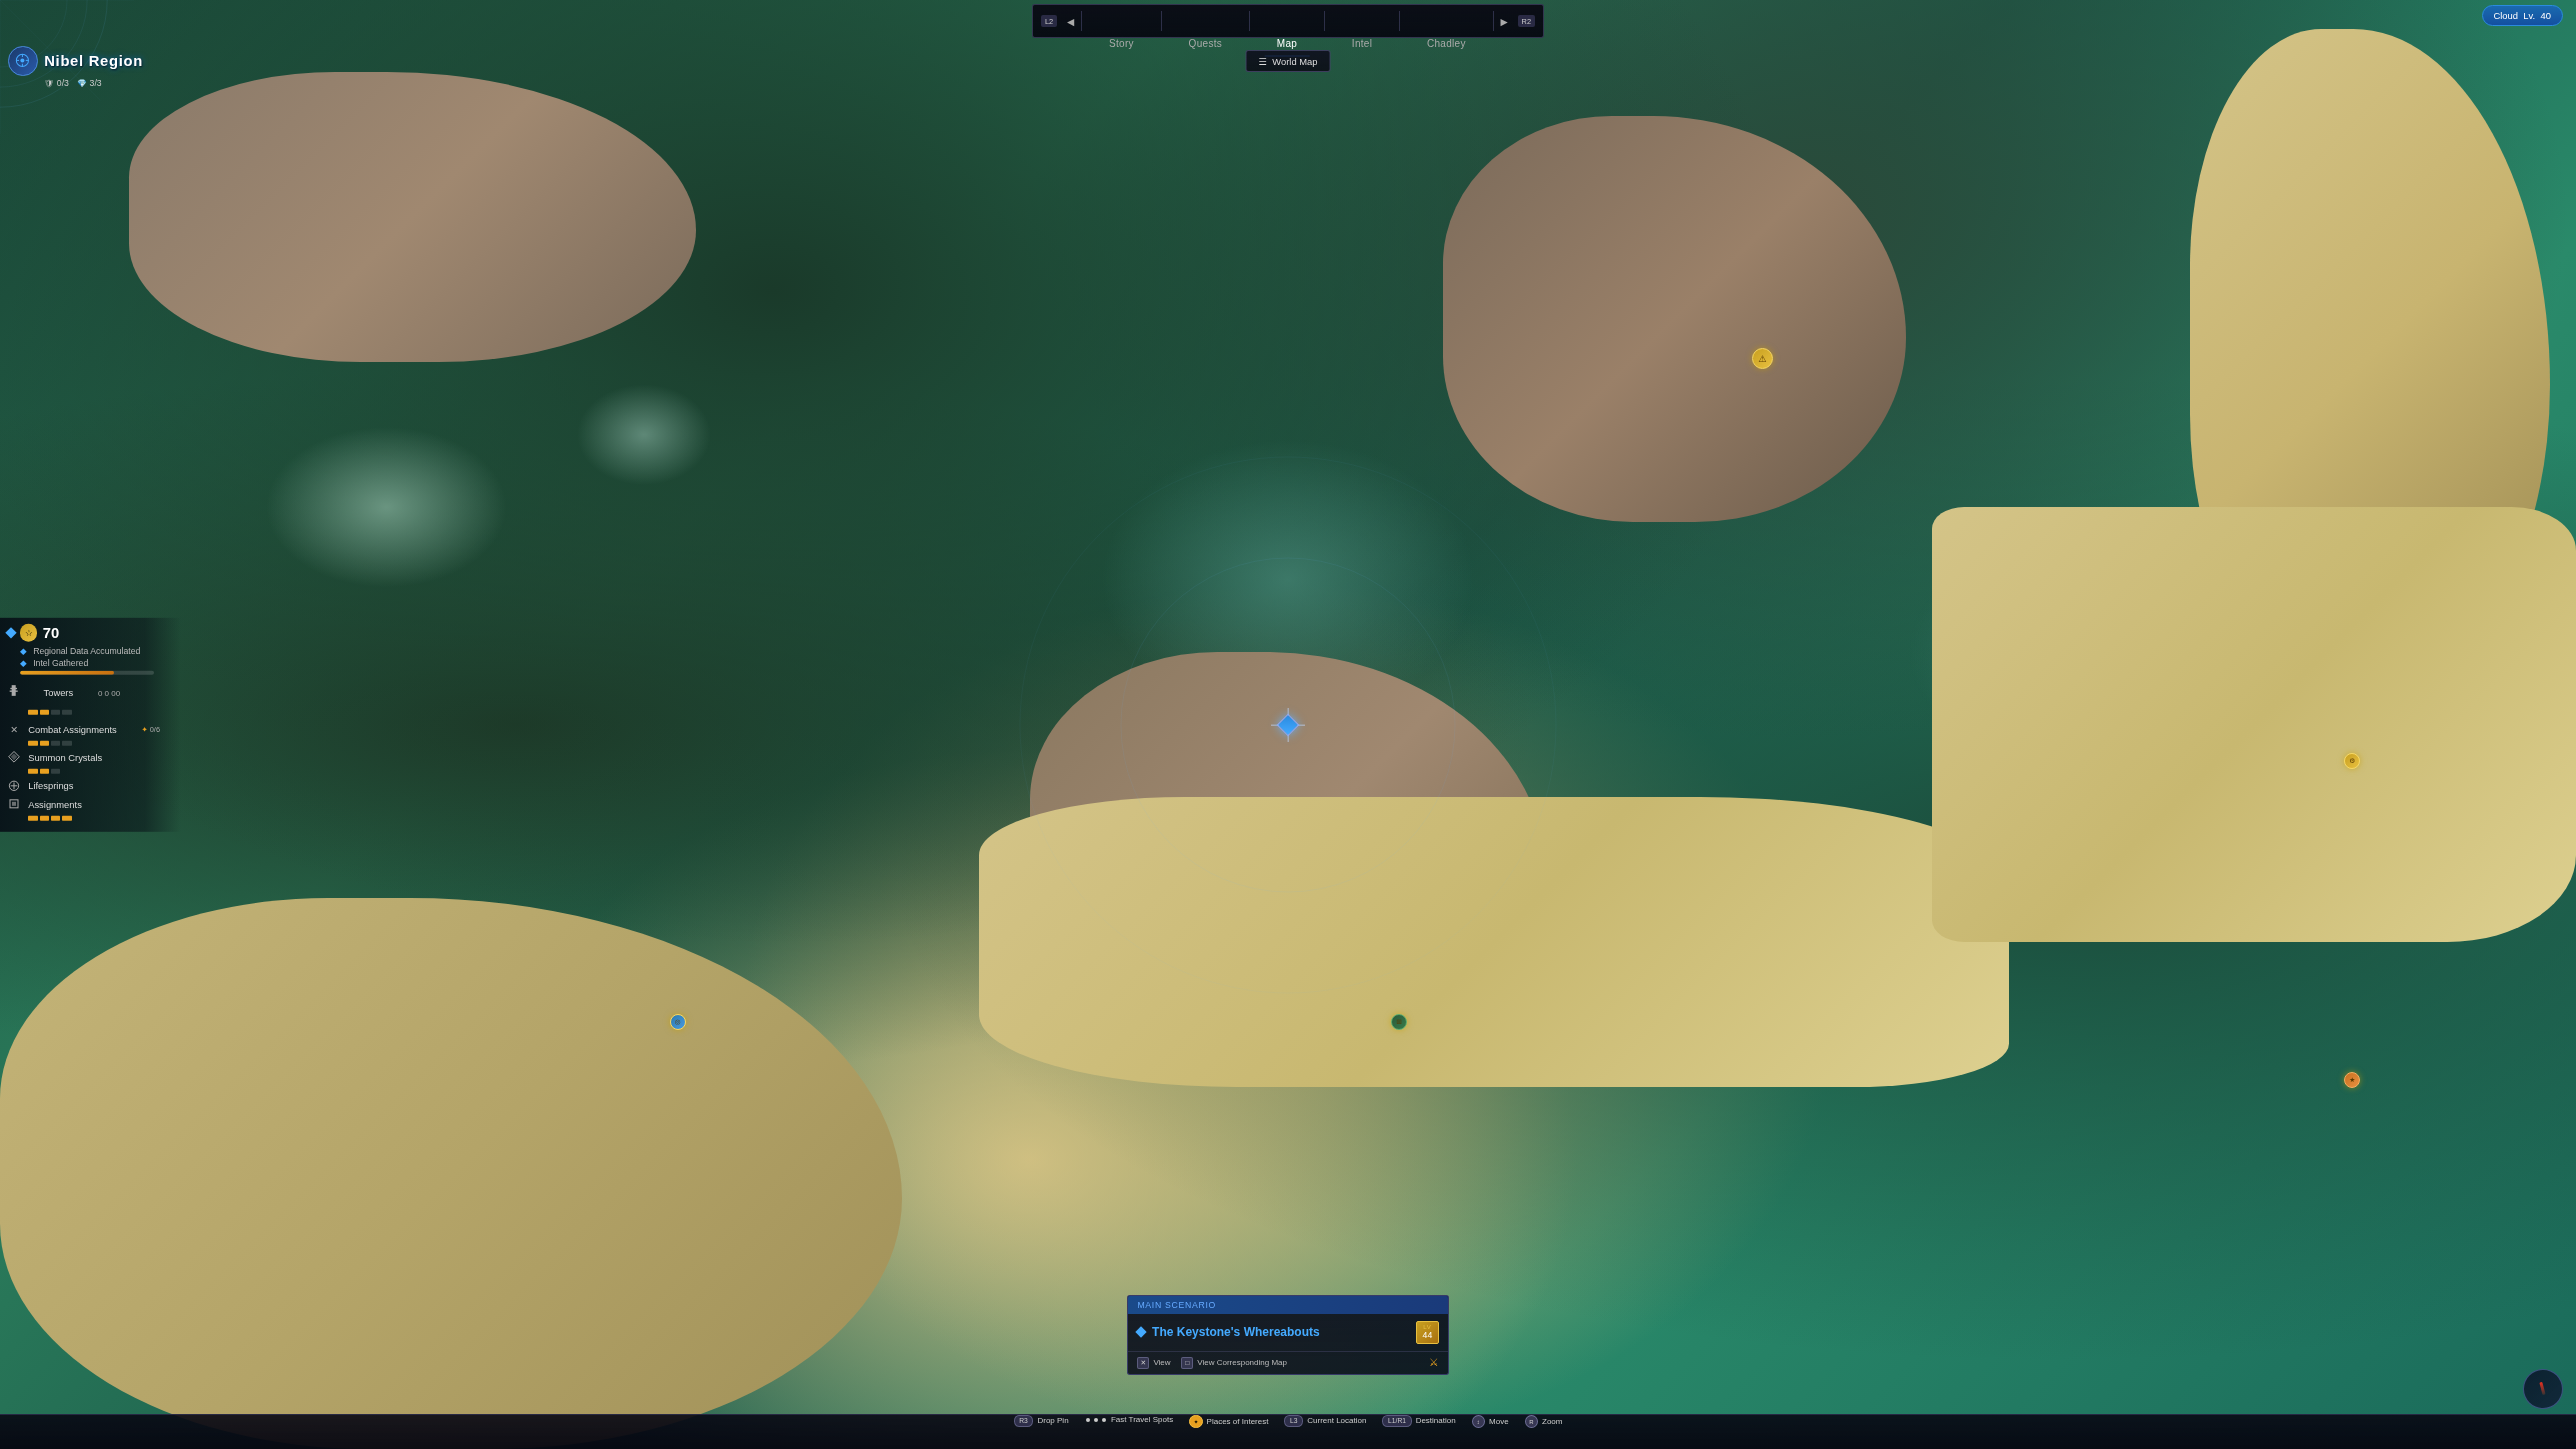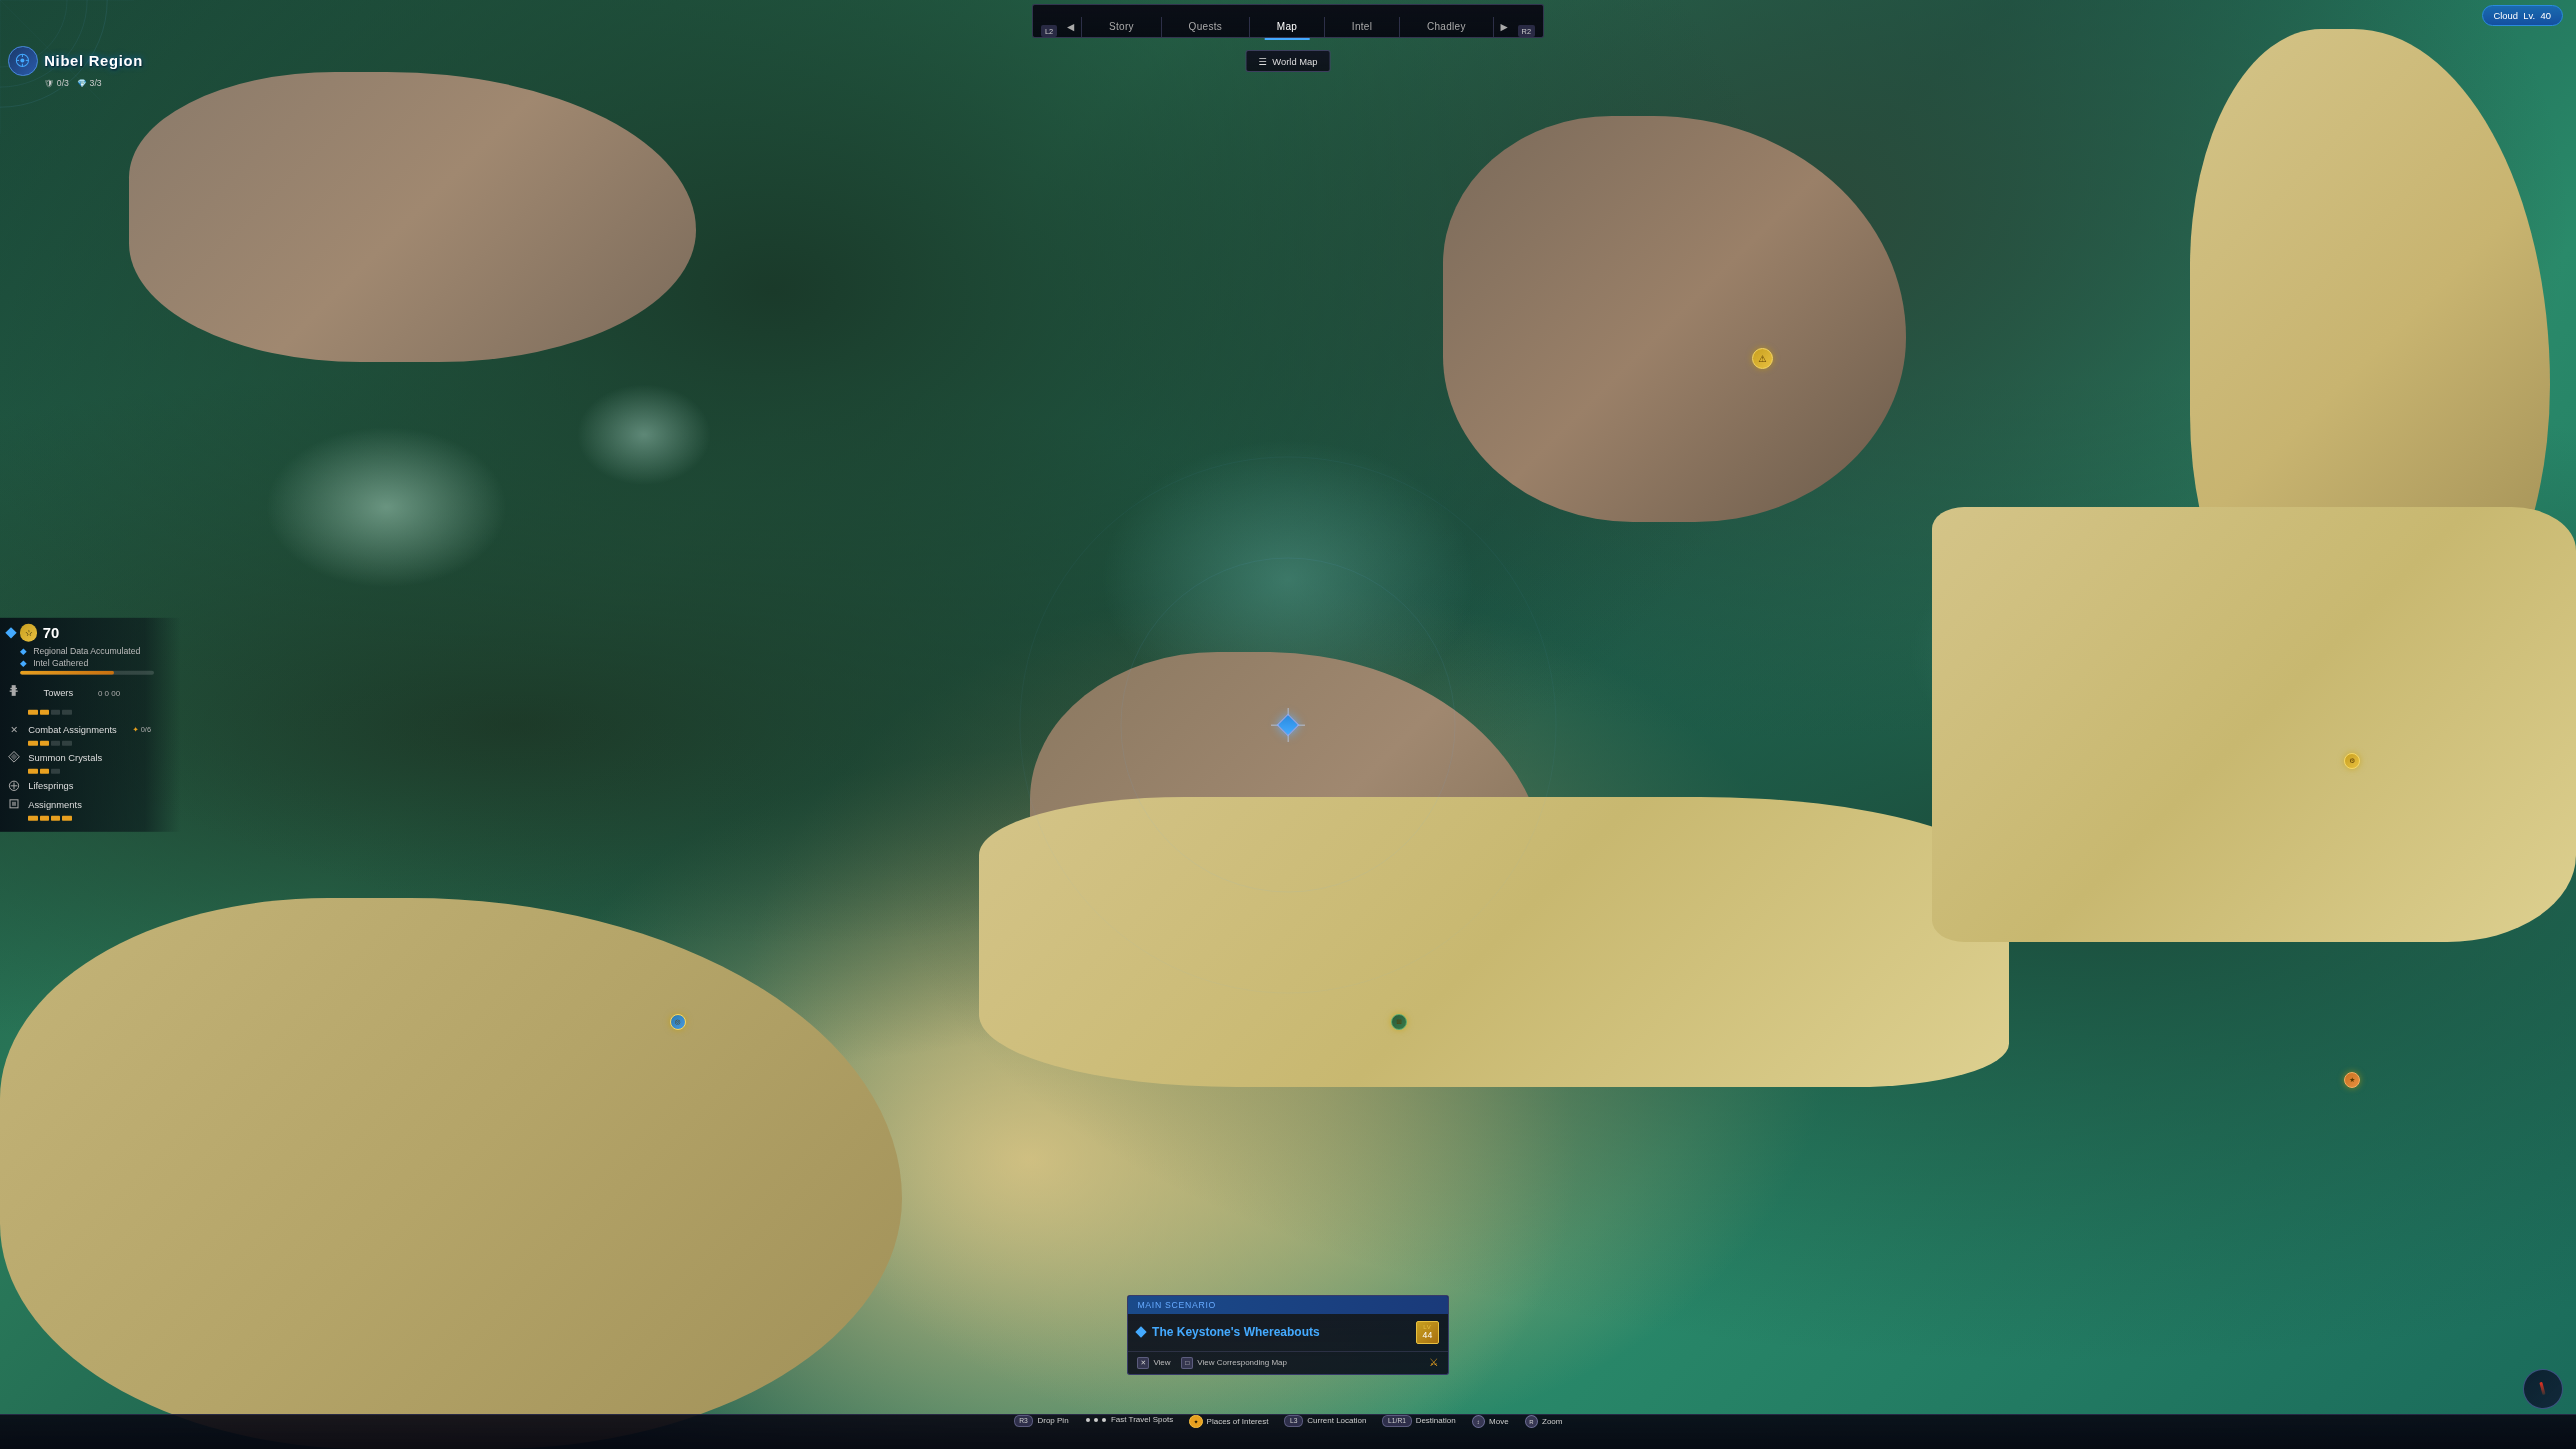--- a/index.html
+++ b/index.html
@@ -66,21 +66,21 @@
       top: 0; left: 0; right: 0;
       height: 42px;
       display: flex;
       align-items: center;
       justify-content: center;
       z-index: 100;
     }
 
     #nav-bar {
       display: flex;
-      align-items: flex-end;
+      align-items: center;
       background: linear-gradient(to bottom, rgba(10,10,20,0.95), rgba(5,5,15,0.9));
       border: 0.7px solid rgba(80,80,120,0.6);
       border-radius: 2.7px;
       height: 34px;
       padding: 0 5.4px;
       gap: 0;
     }
 
     .nav-arrow {
       width: 21.5px;
@@ -776,21 +776,21 @@
       <div class="pip on"></div>
       <div class="pip on"></div>
       <div class="pip off"></div>
       <div class="pip off"></div>
     </div>
   </div>
 
   <div class="sidebar-item" style="margin-top:2.7px;">
     <div class="sidebar-item-icon">✕</div>
     <span class="sidebar-item-label">Combat Assignments</span>
-    <span class="sidebar-item-counter" style="color:#aaa;font-size:7.4px;margin-left:9px;">
+    <span class="sidebar-item-counter" style="color:#aaa;font-size:7.4px;margin-left:18px;">
       <span style="color:#e8a020;">✦</span>
       <span>0/6</span>
     </span>
   </div>
   <div class="sidebar-item-progress">
     <div class="pip on"></div>
     <div class="pip on"></div>
     <div class="pip off"></div>
     <div class="pip off"></div>
   </div>

